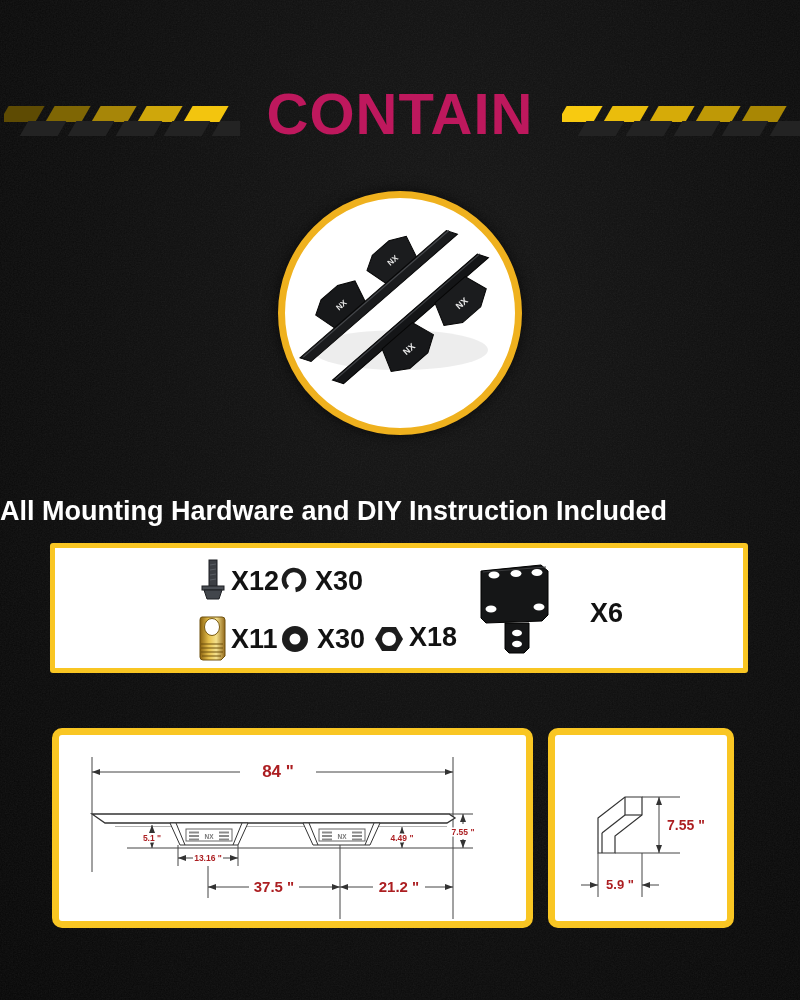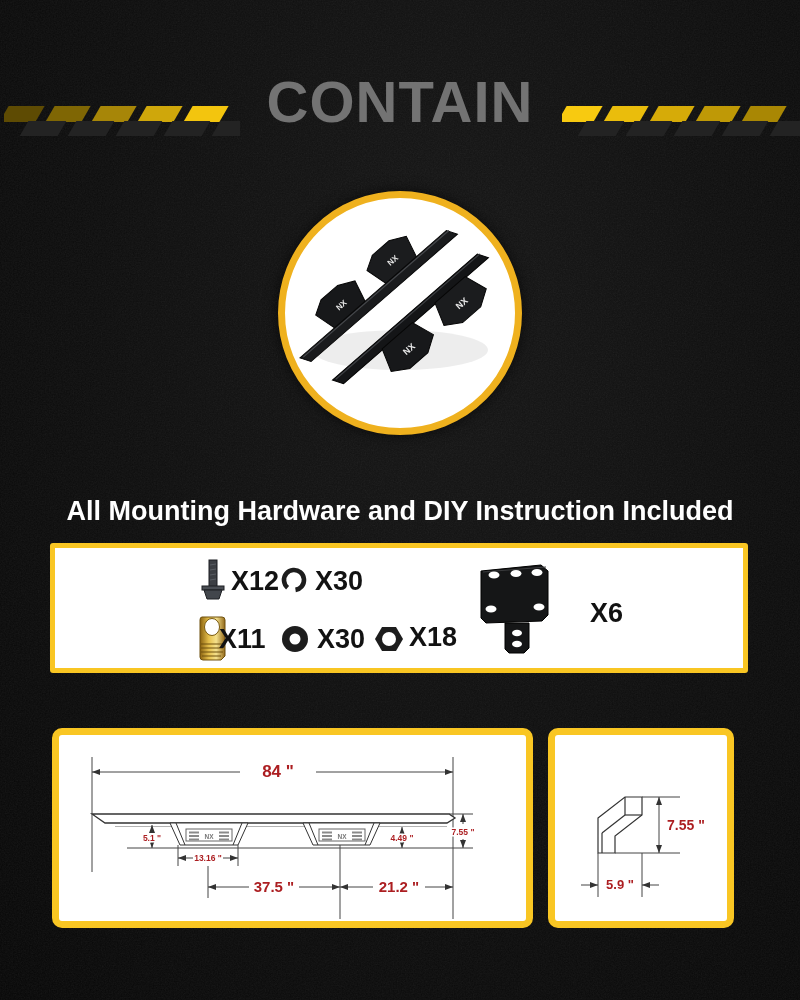--- a/index.html
+++ b/index.html
@@ -6,22 +6,22 @@
   body{
     width:800px;height:1000px;position:relative;overflow:hidden;
     background:
       radial-gradient(ellipse at 55% 30%, #161616 0%, #0d0d0d 55%, #070707 100%);
     font-family:"Liberation Sans", sans-serif;
   }
   .noise{position:absolute;left:0;top:0;width:800px;height:1000px;opacity:.5;pointer-events:none;}
 
   
   .title{
-    position:absolute;left:0;top:68px;width:800px;text-align:center;
-    font-size:58px;font-weight:bold;letter-spacing:1px;color:#737373;z-index:3;
+    position:absolute;left:0;top:80px;width:800px;text-align:center;
+    font-size:58px;font-weight:bold;letter-spacing:1px;color:#be185d;z-index:3;
   }
   .band{position:absolute;top:106px;height:34px;z-index:2;}
   .band .row{display:flex;gap:10px;height:16px;}
   .band .row2{margin-top:-1px;margin-left:20px;}
   .dash{width:36px;height:16px;transform:skewX(-30deg);flex:0 0 auto;}
   .gdash{width:38px;height:15px;transform:skewX(-30deg);background:#232323;flex:0 0 auto;}
   .band-left{left:4px;width:236px;overflow:hidden;}
   .band-right{left:562px;width:238px;overflow:hidden;}
   .band-left .dash:nth-child(1){background:#5e4b03;}
   .band-left .dash:nth-child(2){background:#7f6604;}
@@ -36,21 +36,21 @@
 
   
   .circle{
     position:absolute;left:278px;top:191px;width:230px;height:230px;
     background:#fff;border:7px solid #EFB11E;border-radius:50%;
     box-shadow:0 0 14px rgba(0,0,0,.65);z-index:2;
   }
 
   
   .subtitle{
-    position:absolute;left:0;top:496px;width:800px;text-align:center;
+    position:absolute;left:0;top:496px;width:800px;
     font-size:27px;font-weight:bold;color:#fff;z-index:3;
   }
 
   
   .hwbox{
     position:absolute;left:50px;top:543px;width:698px;height:130px;
     box-sizing:border-box;background:#fff;border:5px solid #F9C623;border-radius:3px;z-index:2;
   }
   .hwbox .qty{position:absolute;font-size:27px;font-weight:bold;color:#121212;line-height:1;}
   .hwbox svg{position:absolute;}
@@ -162,21 +162,21 @@
           <stop offset="1" stop-color="#93691a"></stop>
       </linearGradient>
     </defs>
     <path d="M6,3 h20 q3,0 3,3 v36 l-4,4 h-18 q-3,0 -3,-3 v-37 q0,-3 2,-3 z" fill="url(#gold)" stroke="#6e500e"></path>
     <ellipse cx="16" cy="13" rx="7.5" ry="8.5" fill="#fff" stroke="#7a5a10"></ellipse>
     <line x1="5" y1="30" x2="27" y2="30" stroke="#6e500e"></line>
       <line x1="5" y1="34" x2="27" y2="34" stroke="#6e500e"></line>
       <line x1="5" y1="38" x2="27" y2="38" stroke="#6e500e"></line>
       <line x1="6" y1="42" x2="25" y2="42" stroke="#6e500e"></line>
   </svg>
-  <span class="qty" style="left:164px;top:78px">X11</span>
+  <span class="qty" style="left:176px;top:78px">X11</span>
 
   <svg style="left:224px;top:75px" width="32" height="32" viewBox="0 0 32 32">
     <circle cx="16" cy="16" r="13" fill="#1d1d1d"></circle>
       <circle cx="16" cy="16" r="5.5" fill="#fff"></circle>
   </svg>
   <span class="qty" style="left:262px;top:78px">X30</span>
 
   <svg style="left:318px;top:75px" width="32" height="32" viewBox="0 0 32 32">
     <polygon points="9,4 23,4 30,16 23,28 9,28 2,16" fill="#1d1d1d"></polygon>
     <circle cx="16" cy="16" r="7" fill="#fff"></circle>

